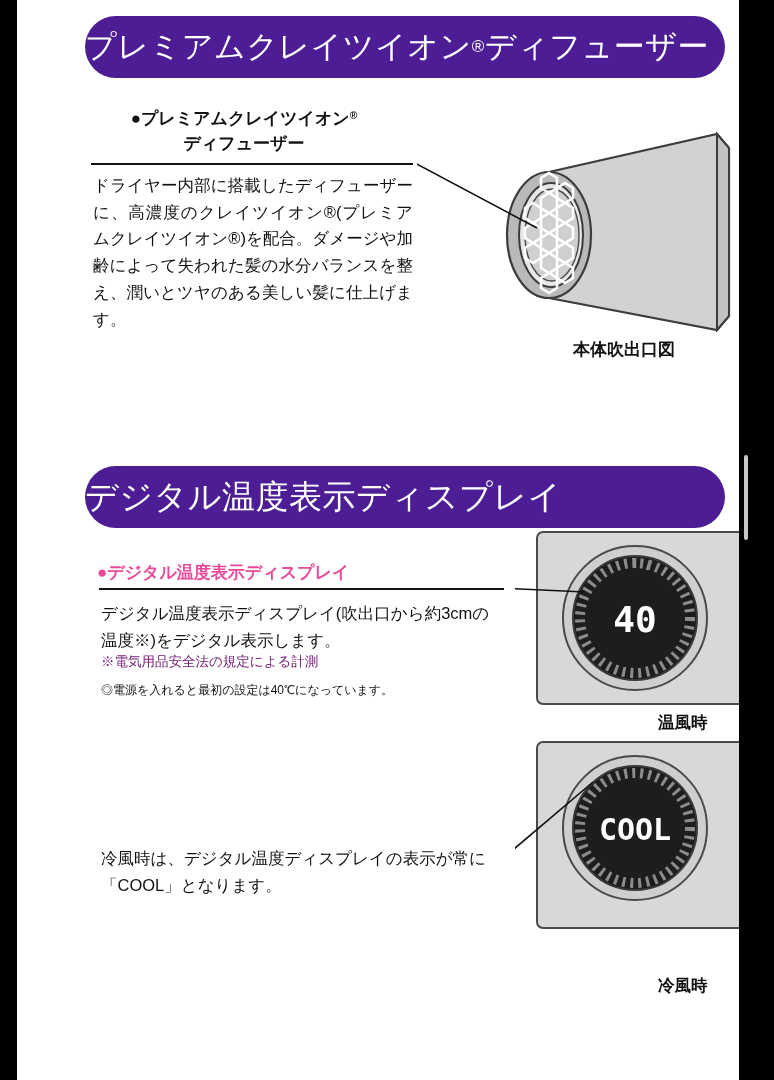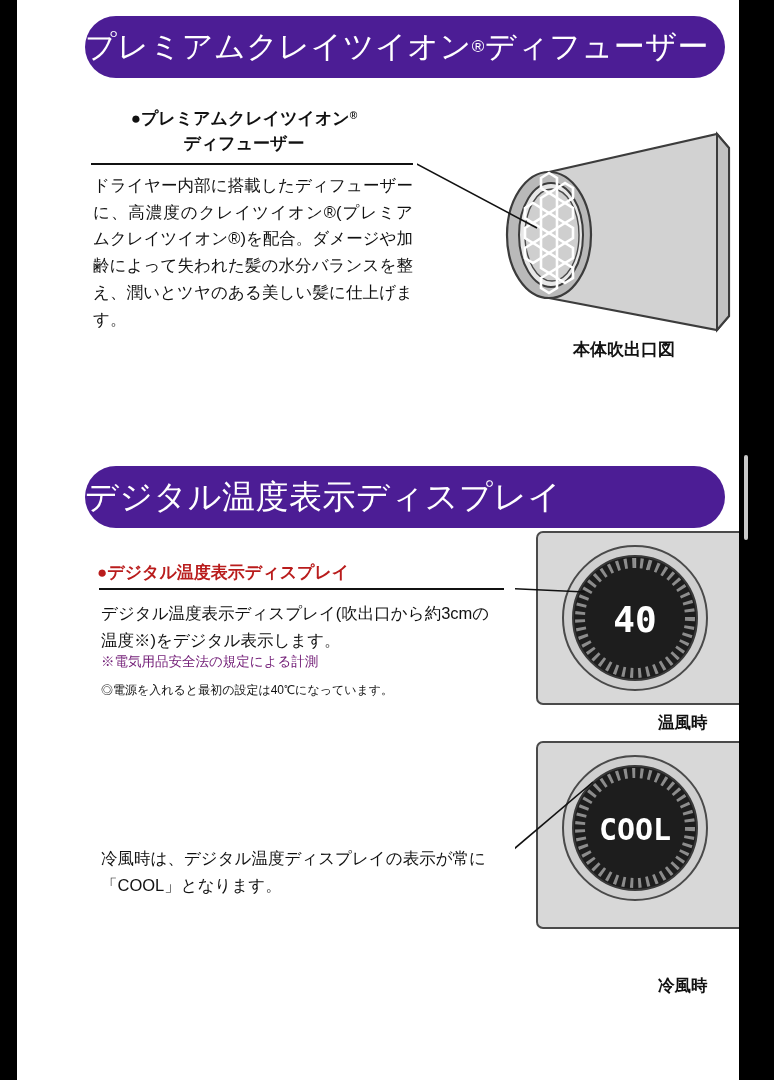--- a/index.html
+++ b/index.html
@@ -116,21 +116,21 @@
     height: 225px;
   }
 
   
   .s2-heading {
     position: absolute;
     left: 80px;
     top: 561px;
     font-size: 17px;
     font-weight: bold;
-    color: #b91c1c;
+    color: #ec4899;
   }
   .s2-rule {
     position: absolute;
     left: 82px;
     top: 588px;
     width: 405px;
     height: 2px;
     background: #111;
   }
   .s2-body {

